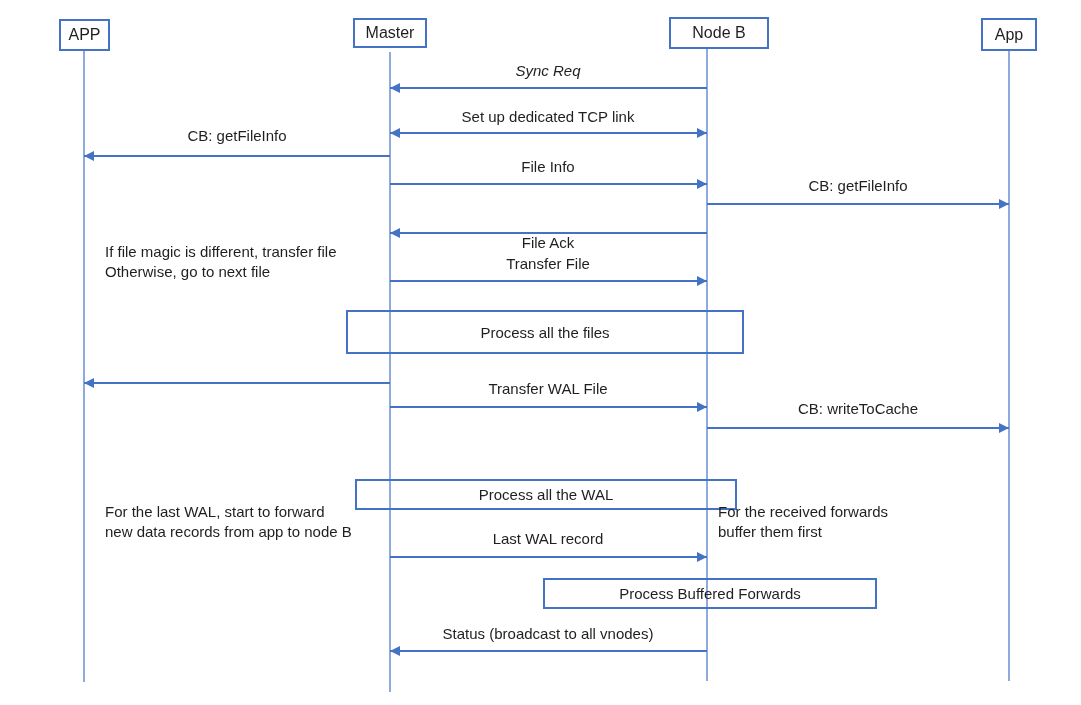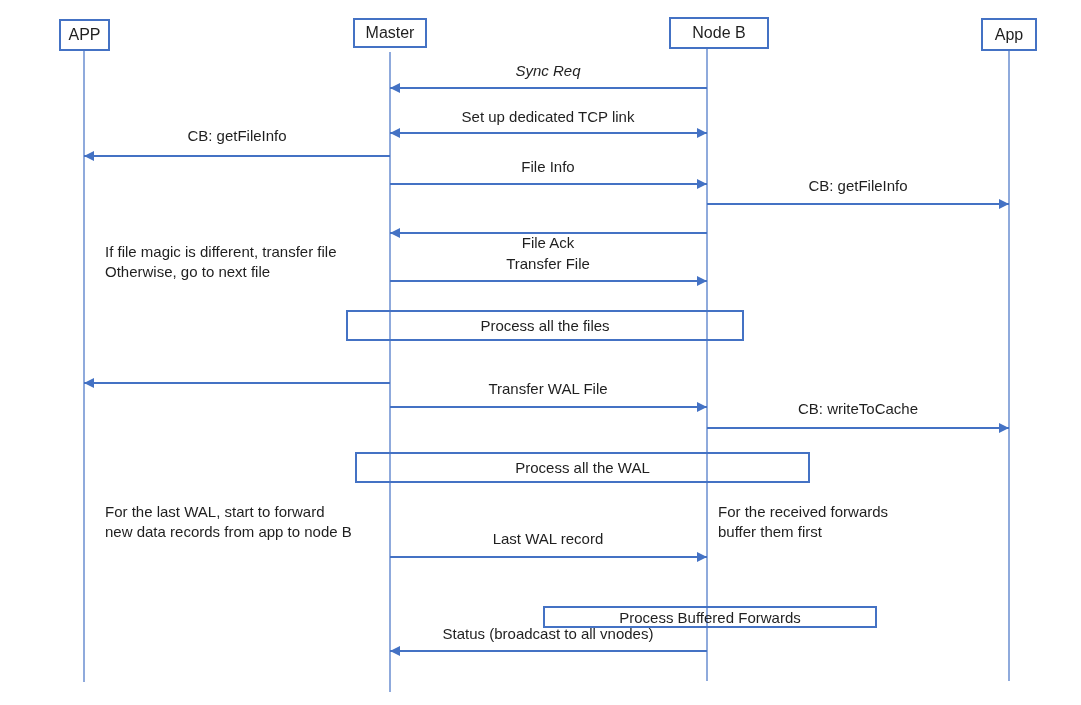--- a/index.html
+++ b/index.html
@@ -78,45 +78,45 @@
 
   <div class="msg-label" style="left:388px; top:203px;margin-top:31px;">File Ack</div>
   <div class="arrow head-left" style="left:390px; top:232px; width:317px;"></div>
 
   <div class="msg-label" style="left:388px; top:255px;">Transfer File</div>
   <div class="arrow head-right" style="left:390px; top:280px; width:317px;"></div>
 
   <div class="note" style="left:105px; top:242px;">If file magic is different, transfer file
 Otherwise, go to next file</div>
 
-  <div class="process-box" style="left:346px; top:310px; width:398px; height:31px;">
+  <div class="process-box" style="left:346px; top:310px; width:398px; height:44px;">
     <span>Process all the files</span>
   </div>
 
   <div class="arrow head-left" style="left:84px; top:382px; width:306px;"></div>
 
   <div class="msg-label" style="left:388px; top:380px;">Transfer WAL File</div>
   <div class="arrow head-right" style="left:390px; top:406px; width:317px;"></div>
 
   <div class="msg-label" style="left:698px; top:400px;">CB: writeToCache</div>
   <div class="arrow head-right" style="left:707px; top:427px; width:302px;"></div>
 
-  <div class="process-box" style="left:355px; top:452px; width:455px; height:31px;align-items:center;">
+  <div class="process-box" style="left:355px; top:479px; width:382px; height:31px;align-items:center;">
     <span>Process all the WAL</span>
   </div>
 
   <div class="note" style="left:718px; top:502px;">For the received forwards
 buffer them first</div>
 
   <div class="note" style="left:105px; top:502px;">For the last WAL, start to forward
 new data records from app to node B</div>
 
   <div class="msg-label" style="left:388px; top:530px;">Last WAL record</div>
   <div class="arrow head-right" style="left:390px; top:556px; width:317px;"></div>
 
-  <div class="process-box" style="left:543px; top:578px; width:334px; height:22px;margin-top:28px;">
+  <div class="process-box" style="left:543px; top:578px; width:334px; height:31px;">
     <span>Process Buffered Forwards</span>
   </div>
 
   <div class="msg-label" style="left:388px; top:625px;">Status (broadcast to all vnodes)</div>
   <div class="arrow head-left" style="left:390px; top:650px; width:317px;"></div>
 
 </div>
 
 </body></html>

